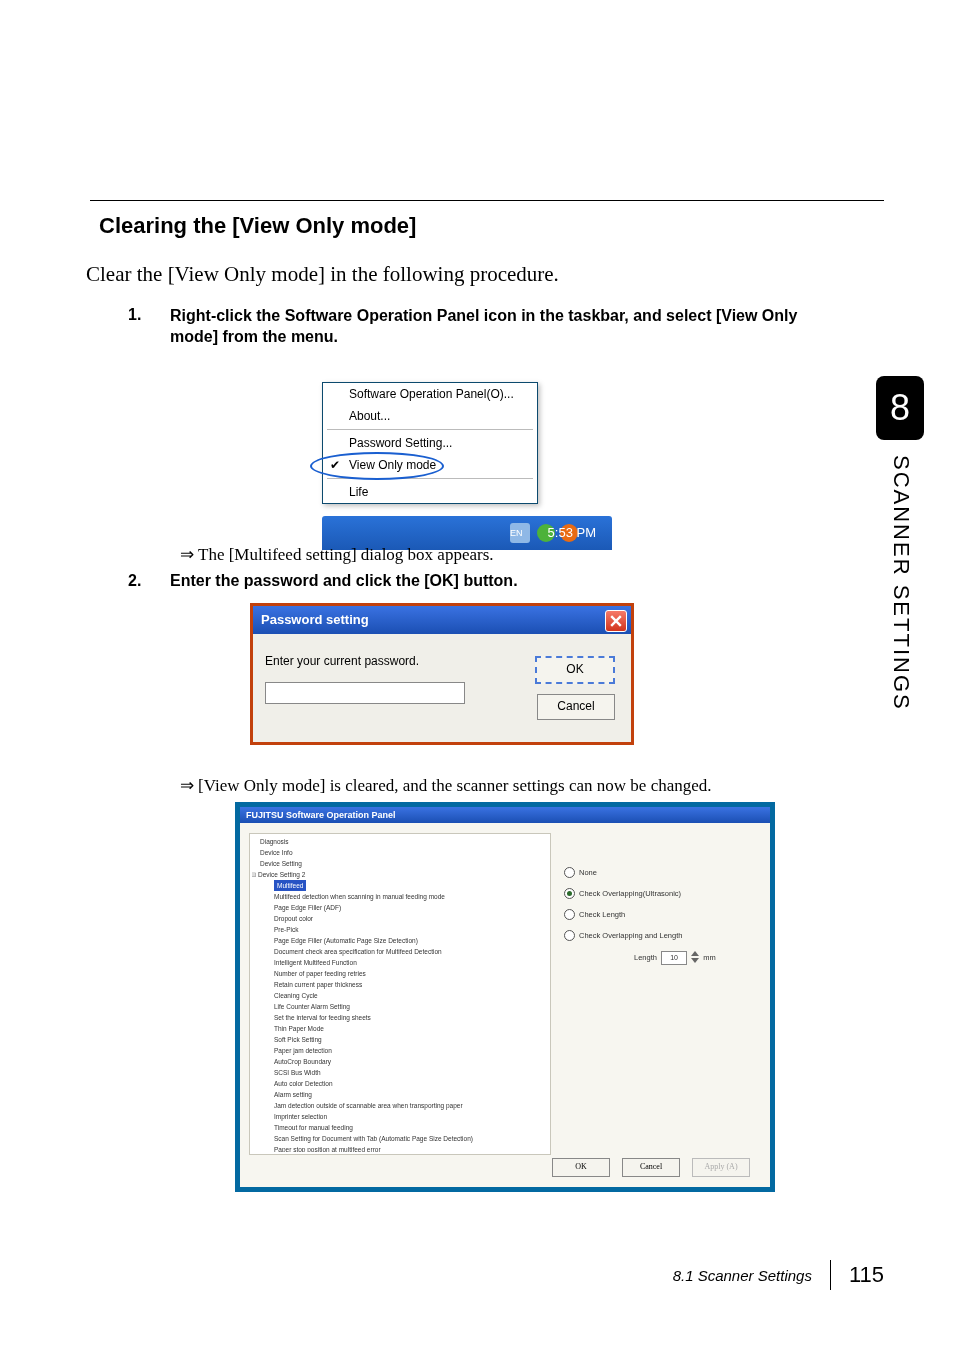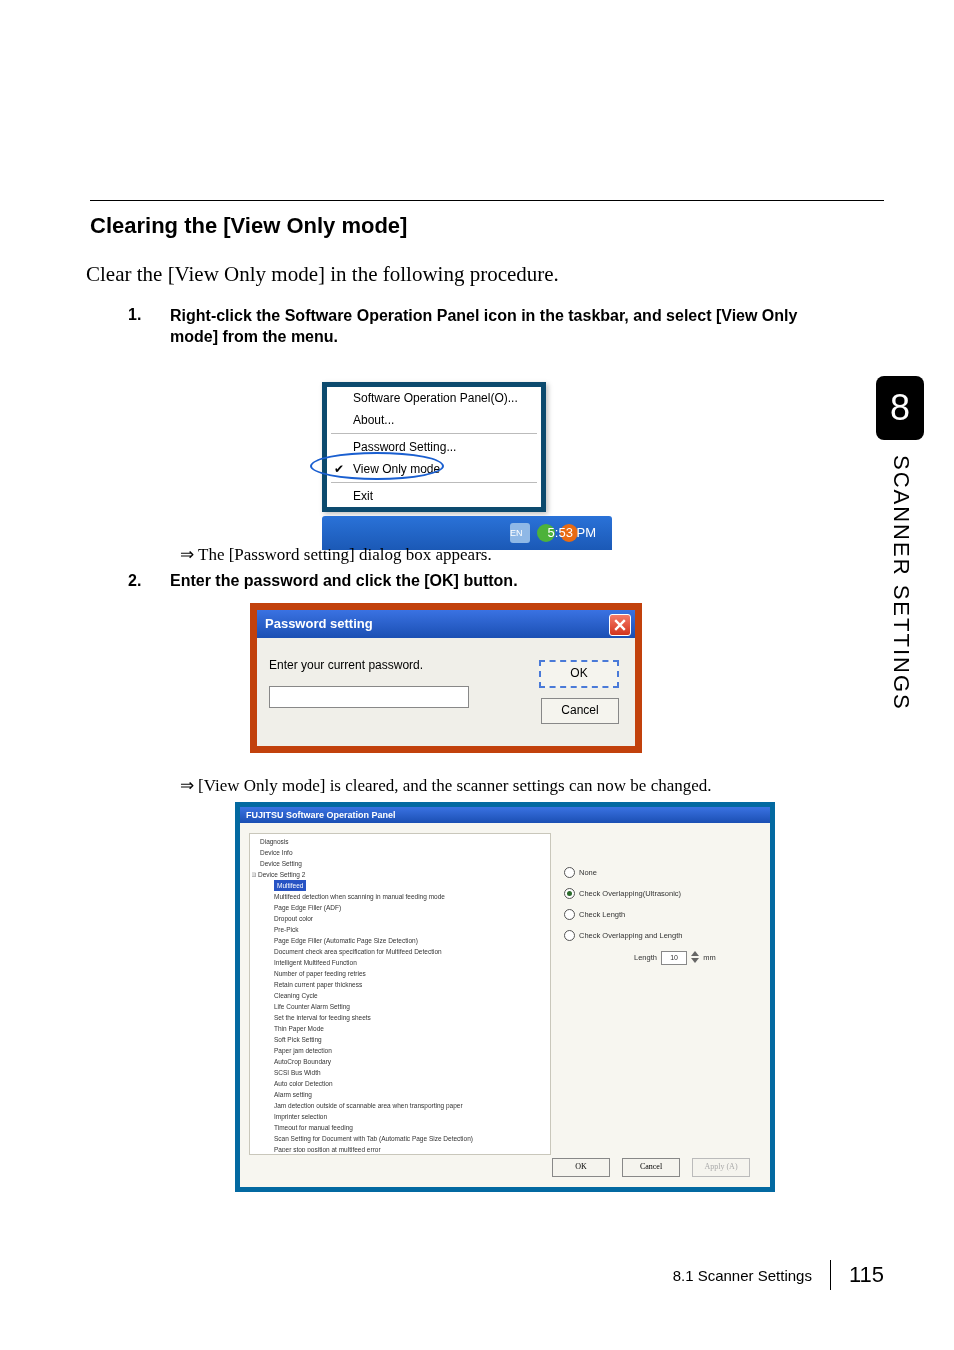--- a/index.html
+++ b/index.html
@@ -18,21 +18,21 @@
   }
   .hr-top {
     position: absolute;
     left: 90px;
     right: 70px;
     top: 200px;
     border-top: 1px solid #000;
   }
   .h2 {
     position: absolute;
-    left: 90px;
+    left: 99px;
     top: 213px;
     font-family: Arial, Helvetica, sans-serif;
     font-weight: 700;
     font-size: 22px;
   }
   .intro {
     position: absolute;
     left: 86px;
     top: 262px;
     font-size: 21px;
@@ -62,21 +62,21 @@
     top: 376px;
     width: 360px;
     height: 150px;
   }
   .ctx-menu {
     position: absolute;
     left: 42px;
     top: 6px;
     width: 214px;
     background: #fff;
-    border: 5px solid #0c4a6e;
+    border: 1px solid #0c4a6e;
     box-shadow: 2px 2px 5px rgba(0,0,0,.25);
     font-family: "Segoe UI", Tahoma, sans-serif;
     font-size: 12px;
     color: #000;
   }
   .ctx-item {
     padding: 4px 10px 4px 26px;
   }
   .ctx-sep {
     border-top: 1px solid #bbb;
@@ -171,21 +171,21 @@
     font-weight: 700;
     font-size: 16px;
   }
   
   .pw-dialog {
     position: absolute;
     left: 250px;
     top: 603px;
     width: 378px;
     height: 136px;
-    border: 7px solid #c2410c;
+    border: 3px solid #c2410c;
     background: #f0efe9;
     font-family: Tahoma, sans-serif;
   }
   .pw-title {
     height: 28px;
     background: linear-gradient(#3a72e2, #1b4fb3);
     color: #fff;
     font-weight: 700;
     font-size: 13px;
     line-height: 28px;
@@ -364,21 +364,21 @@
   }
   .footer {
     position: absolute;
     right: 70px;
     bottom: 60px;
     display: flex;
     align-items: center;
     gap: 18px;
     font-family: Arial, sans-serif;
   }
-  .footer .sec { font-size: 15px; color: #000; }
+  .footer .sec { font-size: 15px; color: #000; font-style: italic; }
   .footer .bar { width: 1px; height: 30px; background: #000; }
   .footer .pg { font-size: 22px; }
 </style>
 </head>
 <body>
 
 <div class="page">
 
   <div class="hr-top"></div>
 
@@ -393,33 +393,33 @@
     <div class="ctx-menu">
       <div class="ctx-item">Software Operation Panel(O)...</div>
       <div class="ctx-item">About...</div>
       <div class="ctx-sep"></div>
       <div class="ctx-item">Password Setting...</div>
       <div class="ctx-item ctx-view">
         <span class="ctx-check">✔</span>
         <span>View Only mode</span>
       </div>
       <div class="ctx-sep"></div>
-      <div class="ctx-item">Exit</div>
+      <div class="ctx-item">Life</div>
     </div>
     <div class="ctx-ellipse"></div>
     <div class="taskbar-strip">
       <div class="ln">EN</div>
       <div class="tray1"></div>
       <div class="tray2"></div>
       <div class="clock">5:53 PM</div>
     </div>
   </div>
 
   <div class="arrow1">
-    <span class="sym">⇒</span><span>The [Password setting] dialog box appears.</span>
+    <span class="sym">⇒</span><span>The [Multifeed setting] dialog box appears.</span>
   </div>
 
   <div class="step2-num">2.</div>
   <div class="step2-body">Enter the password and click the [OK] button.</div>
 
   <div class="pw-dialog">
     <div class="pw-title">
       <span>Password setting</span>
       <div class="pw-close">
         <svg viewBox="0 0 10 10">

